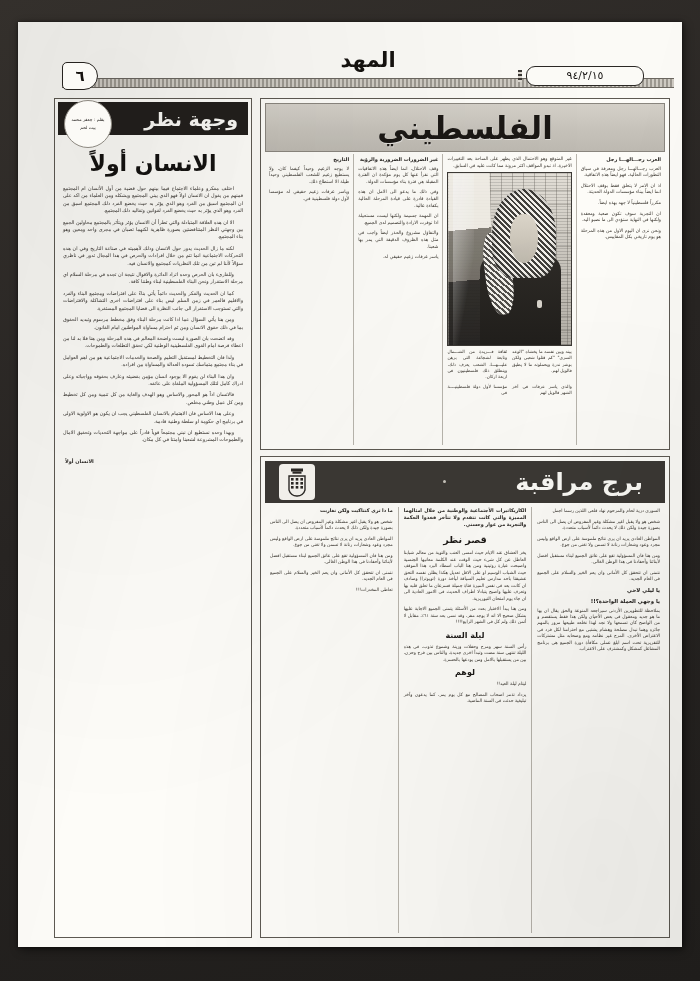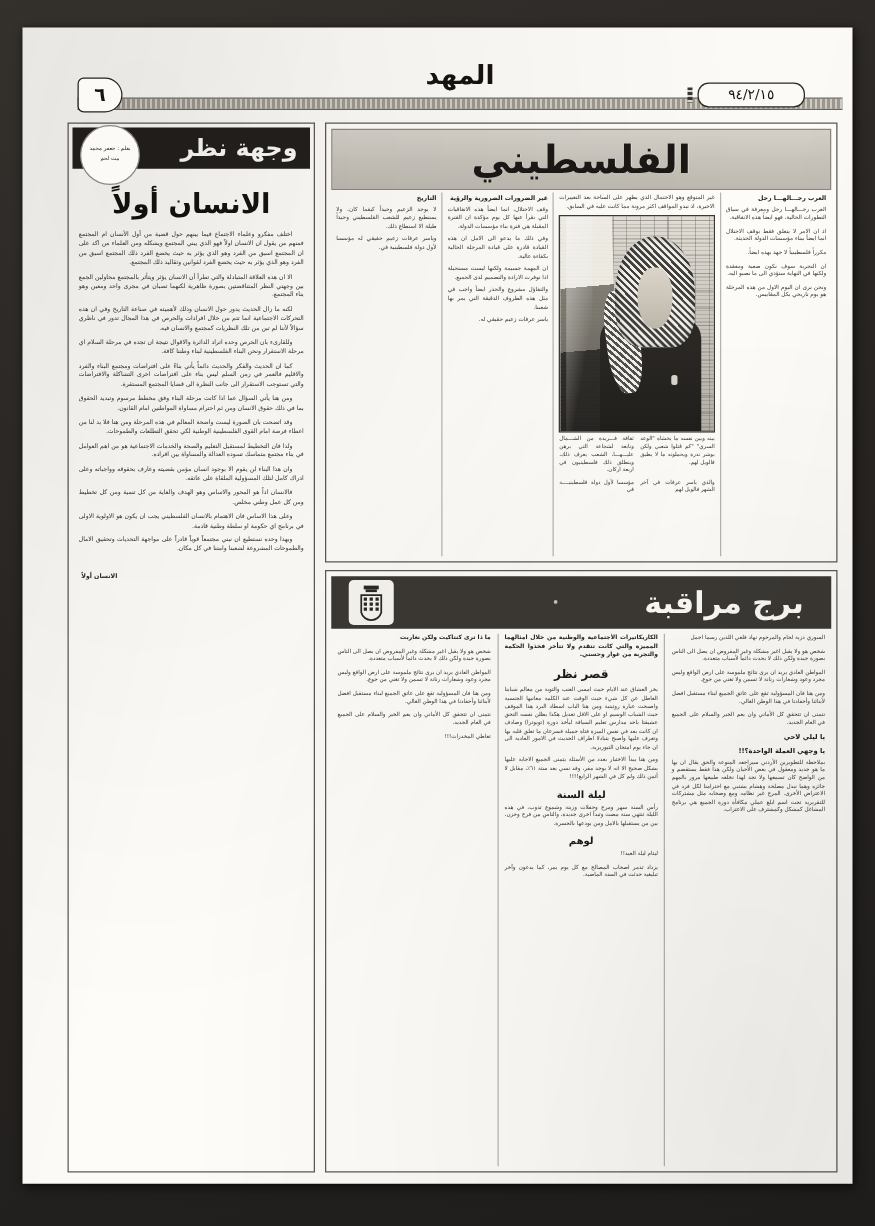--- a/index.html
+++ b/index.html
@@ -71,21 +71,21 @@
     background:
       repeating-linear-gradient(90deg, #9c9890 0px, #9c9890 2px, #cfcbc3 2px, #cfcbc3 4px);
     border-top: 1px solid #6a665f;
     border-bottom: 1px solid #6a665f;
   }
   .date-pill {
     position: absolute;
     right: 38px;
     top: 18px;
     min-width: 72px;
-    padding: 2px 6px 3px;
+    padding: 2px 22px 3px;
     background: #fbfaf6;
     border: 1.3px solid #2b2825;
     border-radius: 9px;
     font-size: 11px;
     letter-spacing: .5px;
     text-align: center;
     color: #171412;
     z-index: 3;
     font-family: "DejaVu Sans", sans-serif;
   }

